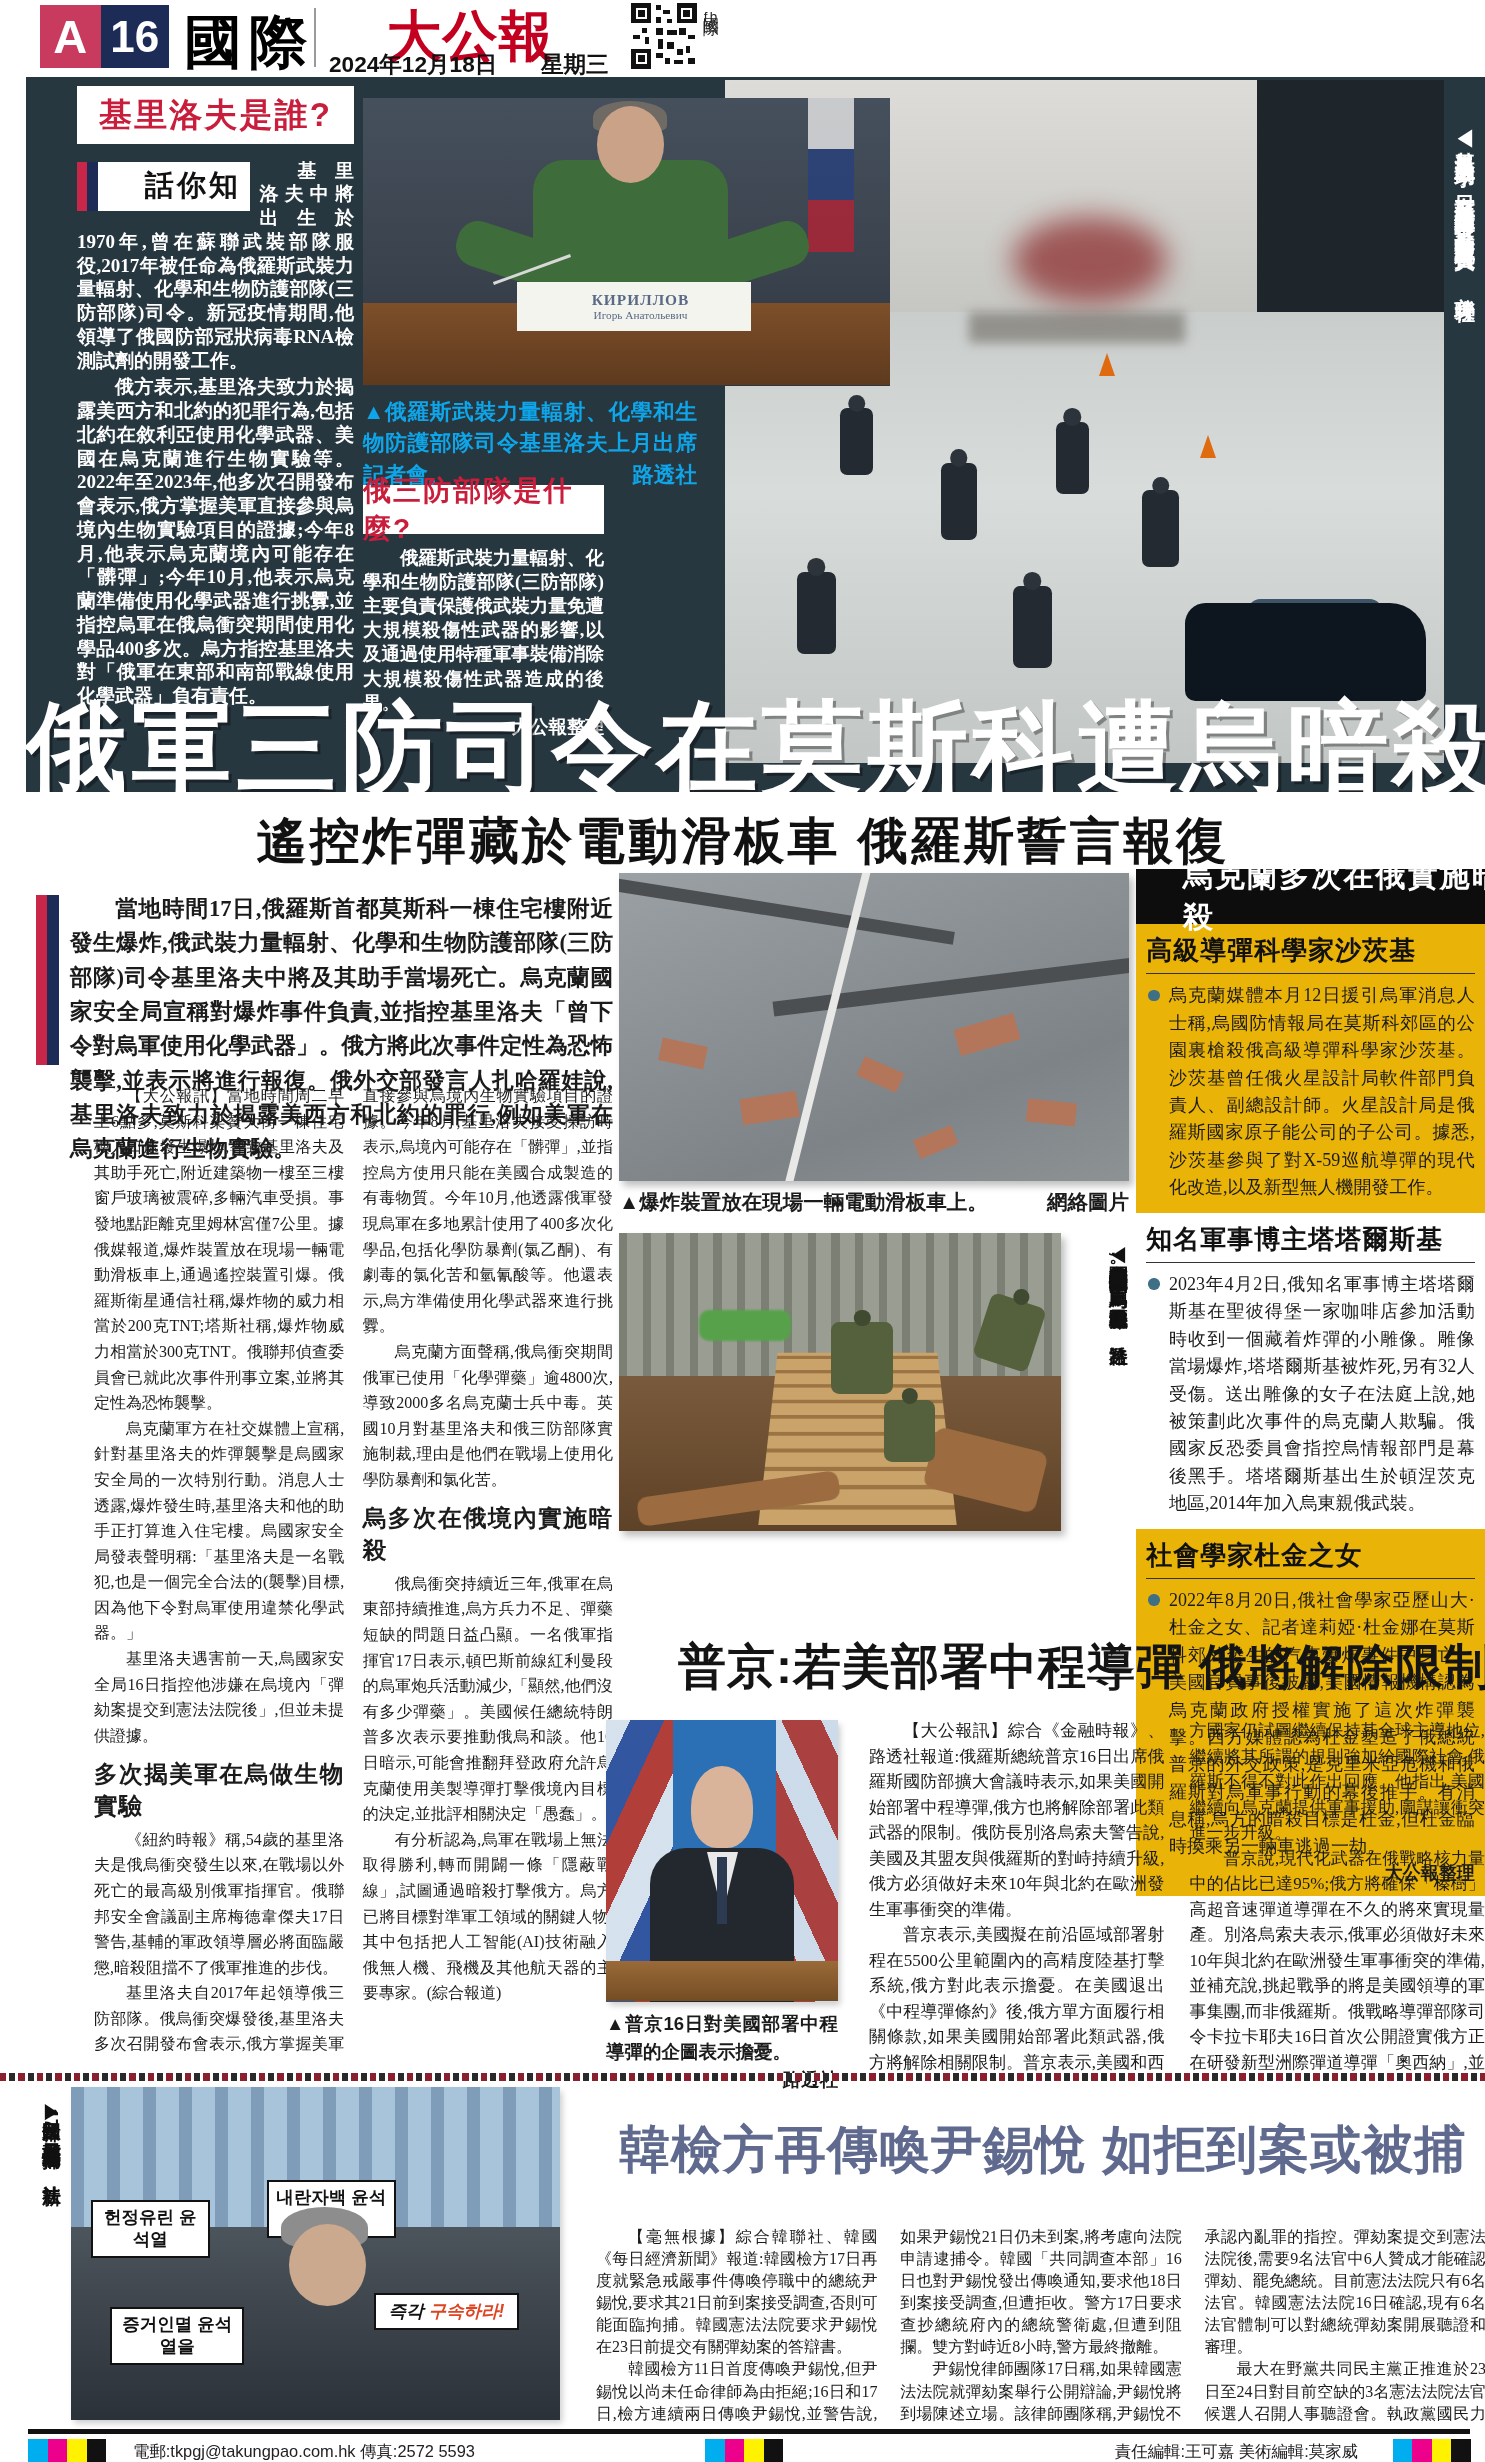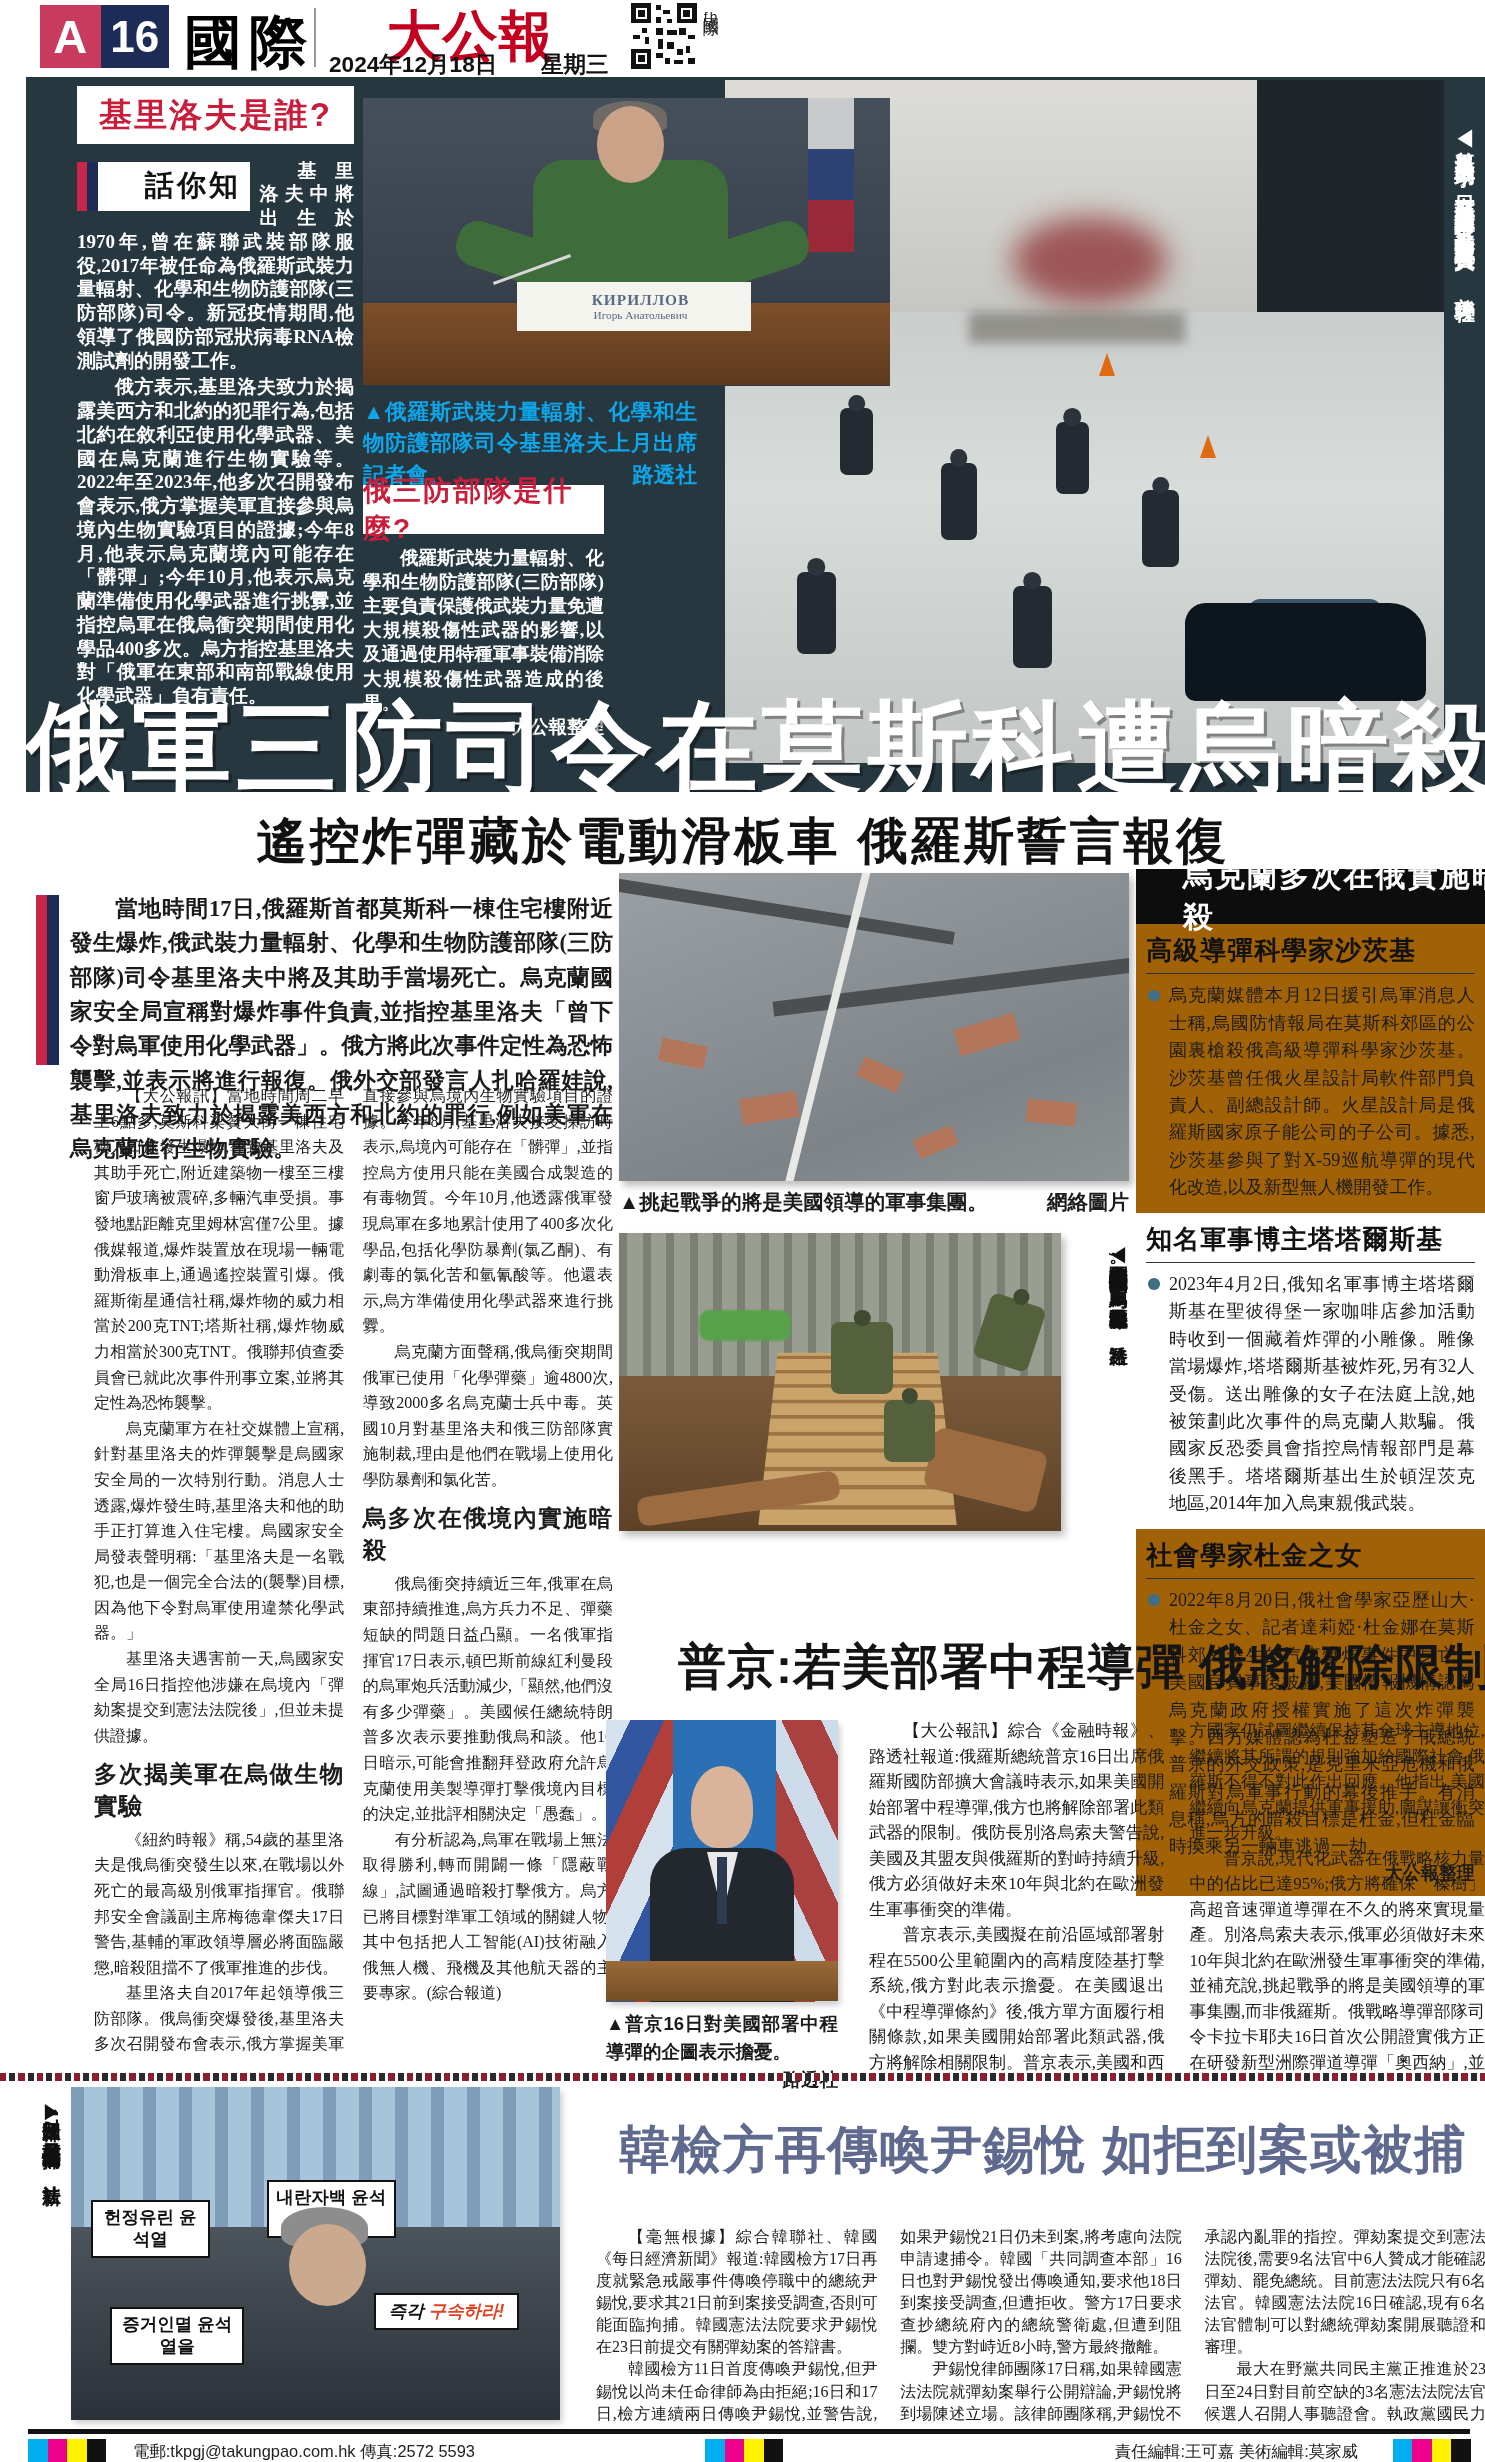--- a/index.html
+++ b/index.html
@@ -106,21 +106,21 @@
   .soldier:before{content:"";position:absolute;left:50%;top:-12.3px;transform:translateX(-50%);
       width:16.4px;height:16.4px;border-radius:50%;background:#3f4a30;}
   .trench-sacks{left:18%;top:26%;width:92px;height:31px;background:#57a14b;border-radius:10.3px;filter:blur(1px);}
   .trench-cap{left:1070px;top:1233px;width:61px;height:298px;writing-mode:vertical-rl;
       font:bold 18.5px "Liberation Sans",sans-serif;line-height:1.45;color:#111;}
   
   .sidebar{left:1136px;top:869px;width:349px;}
   .sb-title{width:100%;height:55px;background:#0d0d0d;color:#fff;
       font:bold 30px "Liberation Sans",sans-serif;display:flex;align-items:center;justify-content:center;letter-spacing:2.1px;padding-left:47px;}
   .sb-sec{padding:9.2px 10.3px 11.3px 10.3px;}
-  .sb-sec.panel{background:#a16207;}
+  .sb-sec.panel{background:#eab308;}
   .sb-head{font:bold 26px "Liberation Sans",sans-serif;color:#111;border-bottom:1.5px solid #333;
       padding-bottom:5.1px;margin-bottom:8.2px;letter-spacing:1px;}
   .sb-body{font:18px "Liberation Serif",serif;line-height:1.52;text-align:justify;position:relative;padding-left:22.6px;}
   .sb-body .dot{position:absolute;left:2.1px;top:7.2px;width:11.3px;height:11.3px;border-radius:50%;background:#3e6f85;}
   .sb-credit{display:block;text-align:right;font:bold 18px "Liberation Sans",sans-serif;}
   
   .putin-title{left:678px;top:1635px;width:750px;font:bold 48px "Liberation Sans",sans-serif;
        color:#141414;white-space:nowrap;letter-spacing:1px;}
   .putin-photo{left:606px;top:1720px;width:232px;height:282px;background:#2b6fb5;overflow:hidden;
        box-shadow:3.1px 4.1px 6.2px rgba(0,0,0,.2);}
@@ -314,21 +314,21 @@
     <div class="abs beam" style="left:30%;top:34%;width:76%;height:15.4px;transform:rotate(-7deg);"></div>
     <div class="abs brick" style="left:8%;top:55%;width:46px;height:22.6px;transform:rotate(12deg);"></div>
     <div class="abs brick" style="left:24%;top:72%;width:57px;height:26px;transform:rotate(-9deg);"></div>
     <div class="abs brick" style="left:47%;top:62%;width:43px;height:20.5px;transform:rotate(24deg);"></div>
     <div class="abs brick" style="left:66%;top:48%;width:62px;height:27px;transform:rotate(-16deg);"></div>
     <div class="abs brick" style="left:80%;top:74%;width:49px;height:22.6px;transform:rotate(6deg);"></div>
     <div class="abs brick" style="left:58%;top:84%;width:41px;height:19.5px;transform:rotate(-22deg);"></div>
     <div class="abs pole"></div>
   </div>
   <div class="abs caption-row">
-    <span>▲挑起戰爭的將是美國領導的軍事集團。</span>
+    <span>▲爆炸裝置放在現場一輛電動滑板車上。</span>
     <span>網絡圖片</span>
   </div>
 
   <div class="abs trench-photo">
     <div class="abs trench-sacks"></div>
     <div class="abs trench-soil"></div>
     <div class="abs trench-box"></div>
     <div class="abs trench-log" style="left:4%;bottom:6%;width:46%;height:29px;transform:rotate(-8deg);"></div>
     <div class="abs trench-log" style="left:70%;bottom:10%;width:26%;height:62px;transform:rotate(14deg);"></div>
     <div class="abs soldier" style="left:48%;top:30%;width:62px;height:72px;"></div>

